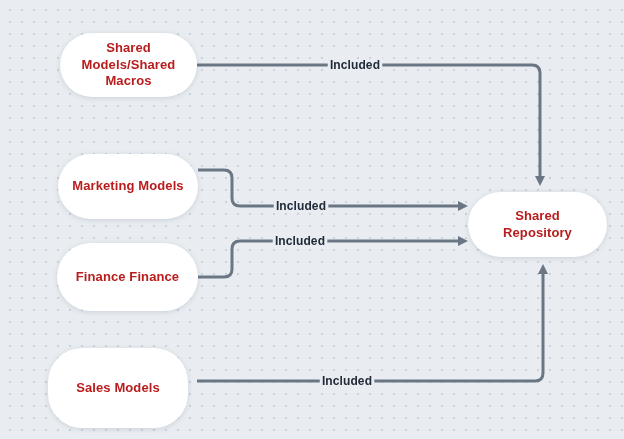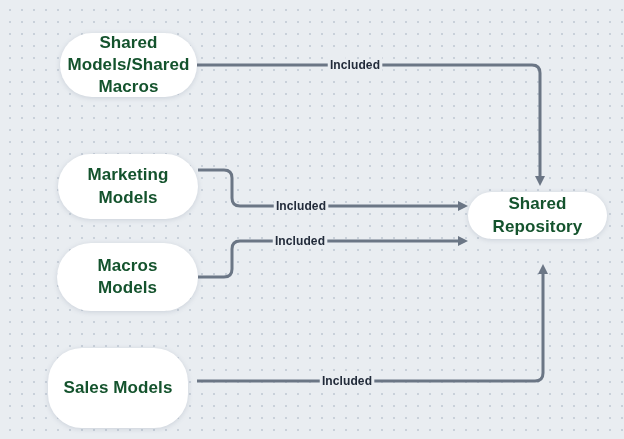--- a/index.html
+++ b/index.html
@@ -20,24 +20,24 @@
     background:#ffffff;
     border-radius:34px;
     box-shadow:0 1px 5px rgba(96,110,135,0.22);
     display:flex;align-items:center;justify-content:center;
     text-align:center;
     box-sizing:border-box;
     padding:6px 14px;
     cursor:default;
   }
   .node-label{
-    font-size:17px;
+    font-size:13px;
     font-weight:600;
     line-height:1.3;
-    color:#14532d;
+    color:#b91c1c;
     letter-spacing:0.1px;
   }
   svg.edges{position:absolute;left:0;top:0;pointer-events:none;}
   svg.edges path.connector{
     fill:none;
     stroke:#6b7685;
     stroke-width:3;
     stroke-linejoin:round;
   }
   svg.edges polygon.arrowhead{fill:#6b7685;stroke:none;}
@@ -72,21 +72,21 @@
       <polygon class="arrowhead" points="543,264 538,274 548,274"></polygon>
       <text class="edge-label" x="347" y="381">Included</text>
     </svg>
     <div class="node" style="left: 60px; top: 33px; width: 137px; height: 64px;">
       <span class="node-label">Shared Models/Shared Macros</span>
     </div>
     <div class="node" style="left: 58px; top: 138px; width: 140px; height: 65px; margin-top: 16px;">
       <span class="node-label">Marketing Models</span>
     </div>
     <div class="node" style="left: 57px; top: 243px; width: 141px; height: 68px;">
-      <span class="node-label">Macros Models</span>
+      <span class="node-label">Finance Finance</span>
     </div>
     <div class="node" style="left: 48px; top: 348px; width: 140px; height: 80px;">
       <span class="node-label">Sales Models</span>
     </div>
-    <div class="node" style="left: 468px; top: 192px; width: 139px; height: 47px;">
+    <div class="node" style="left: 468px; top: 192px; width: 139px; height: 65px;">
       <span class="node-label">Shared Repository</span>
     </div>
   </div>
 
 </body></html>

